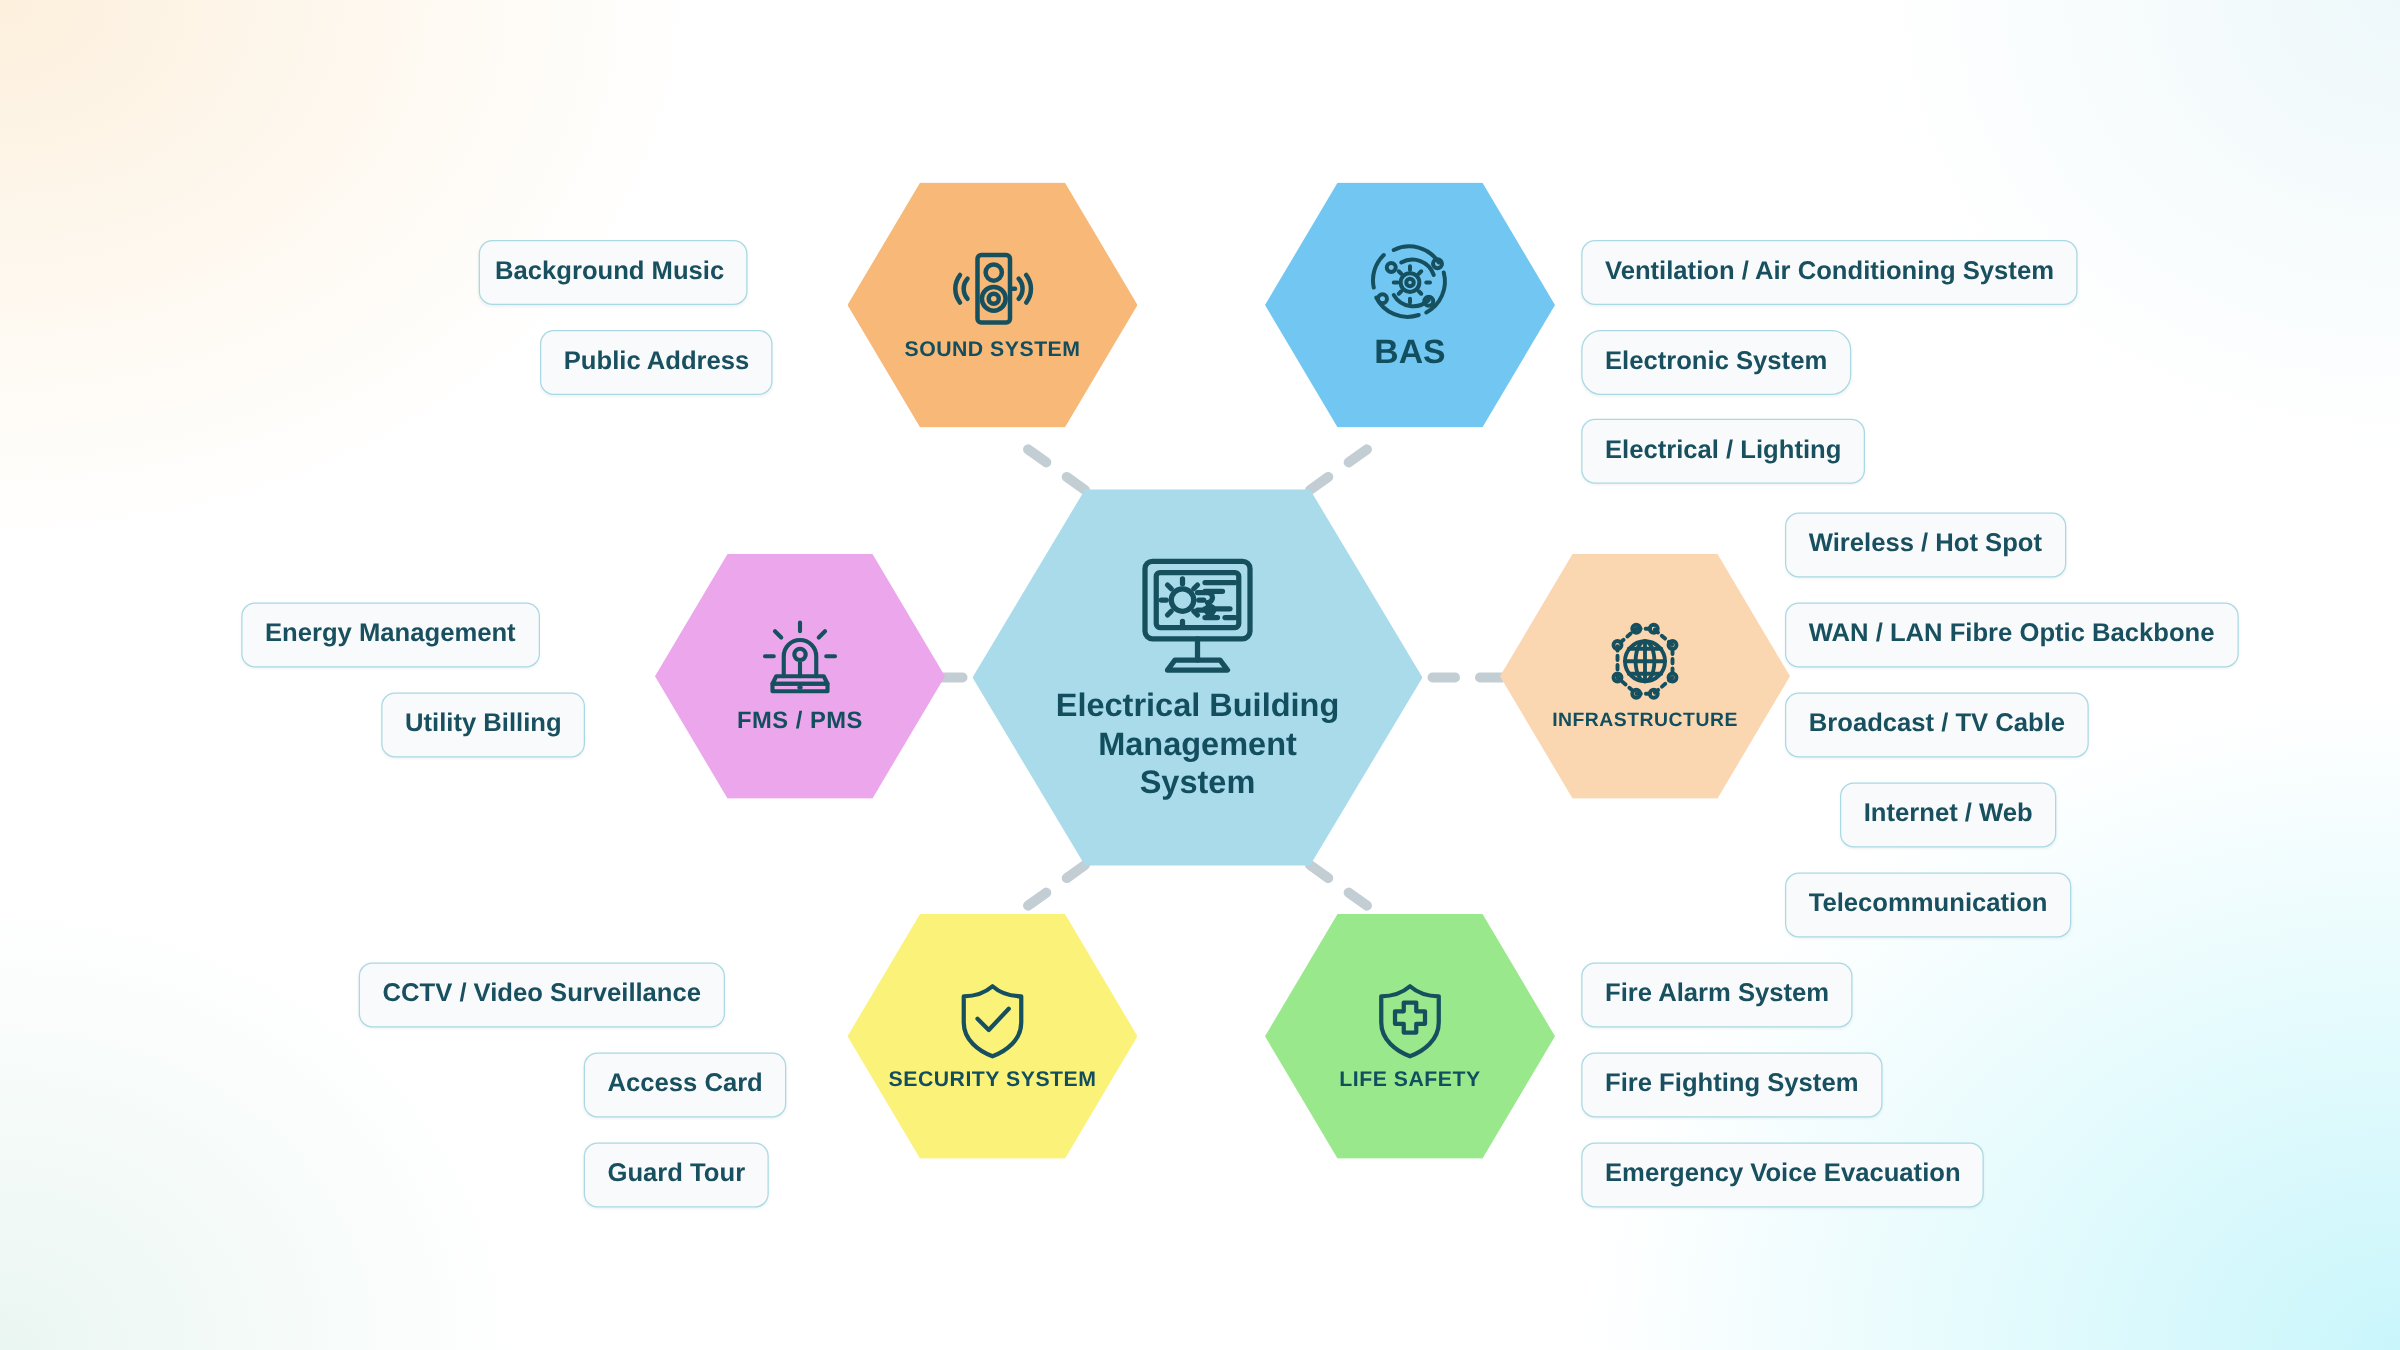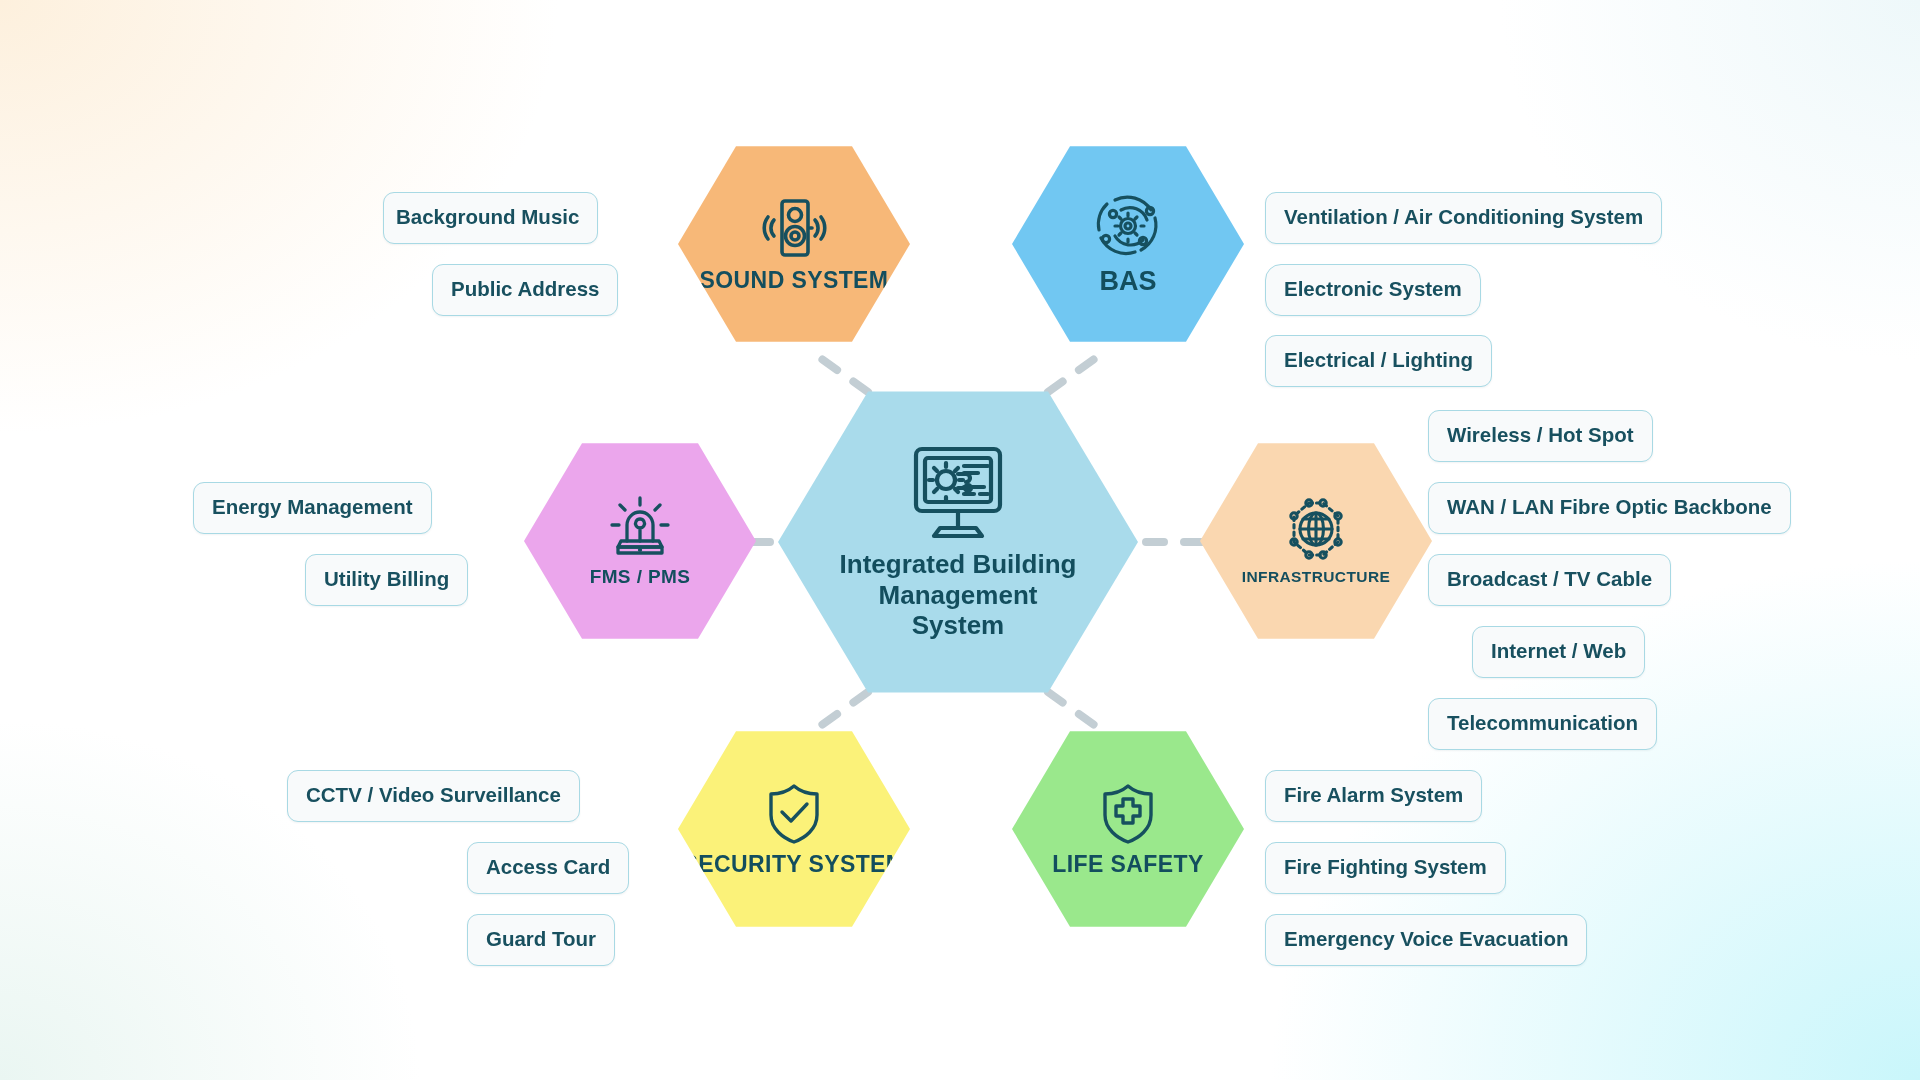--- a/index.html
+++ b/index.html
@@ -36,21 +36,21 @@
   
   #hex-center{
     left:778px;top:382px;width:360px;height:320px;
     background:#a9dbeb;
   }
   #hex-center .hex-label{
     font-size:26px;line-height:1.18;letter-spacing:0;margin-top:8px;font-weight:bold;
   }
   
   .hex-sat{width:232px;height:208px;}
-  .hex-sat .hex-label{font-size:23px;margin-top:6px;}
+  .hex-sat .hex-label{font-size:17px;margin-top:6px;}
   #hex-sound{left:678px;top:140px;background:#f7b878;}
   #hex-bas{left:1012px;top:140px;background:#71c7f2;}
   #hex-bas .hex-label{font-size:27px;letter-spacing:0;}
   #hex-infra{left:1200px;top:437px;background:#fad7b0;}
   #hex-infra .hex-label{font-size:15.5px;}
   #hex-life{left:1012px;top:725px;background:#9ae88c;}
   #hex-security{left:678px;top:725px;background:#fbf279;}
   #hex-fms{left:524px;top:437px;background:#eba6ec;}
   #hex-fms .hex-label{font-size:19px;}
 
@@ -96,21 +96,21 @@
         <path d="M52 85 L52 68"></path>
         <path d="M34 85 L70 85 L76 93 L28 93 Z"></path>
         <circle cx="40" cy="37" r="9"></circle>
         <path d="M40 24 v-4 M40 54 v4 M27 37 h-4 M53 37 h4 M31 28 l-3-3 M49 46 l3 3 M31 46 l-3 3 M49 28 l3-3"></path>
         <path d="M52 31 h8 M60 31 a4 4 0 1 1 0 8 M52 45 h10"></path>
         <circle cx="62" cy="45" r="3"></circle>
         <path d="M58 23 h24 M58 30 h14 M58 44 h20 M58 51 h10 M74 51 h8"></path>
       </svg>
     </span>
     <div class="hex-label">
-      <div>Integrated Building</div>
+      <div>Electrical Building</div>
       <div>Management</div>
       <div>System</div>
     </div>
   </div>
 
   <div class="hex hex-sat" id="hex-sound">
     <span class="hex-icon">
       <svg width="68" height="66" viewBox="0 0 68 66" fill="none" stroke="#16505f" stroke-width="3.6" stroke-linecap="round" stroke-linejoin="round">
         <rect x="22" y="6" width="26" height="54" rx="3"></rect>
         <circle cx="35" cy="20" r="6.5"></circle>

